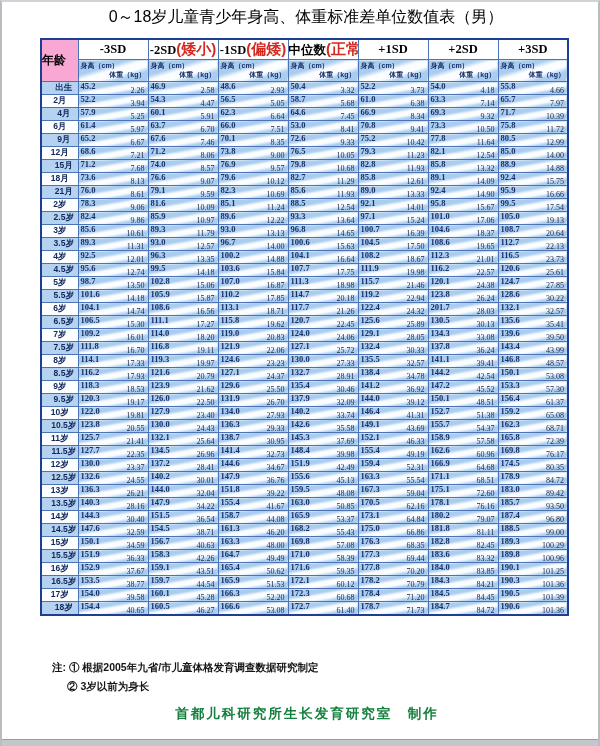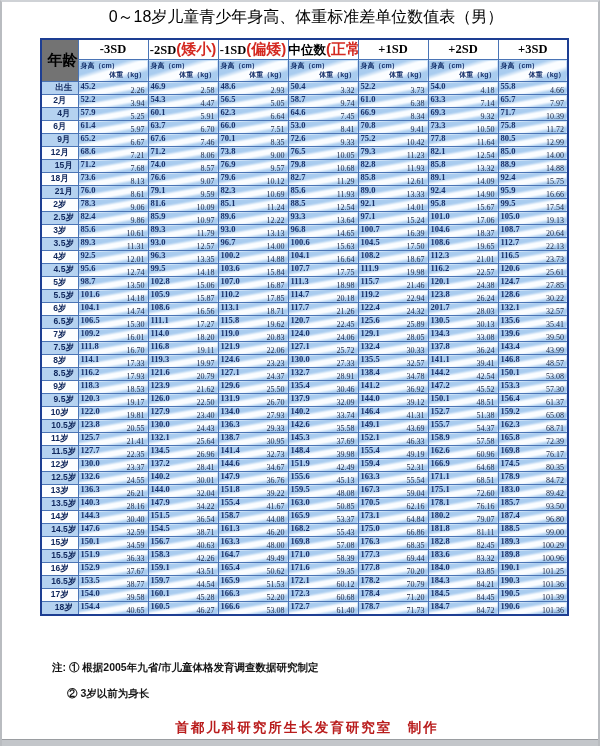--- a/index.html
+++ b/index.html
@@ -19,22 +19,22 @@
     border:2px solid #1d3e92;
   }
   table.growth th, table.growth td { border:1px solid #4a74b5; padding:0; }
   th.sd-label {
     height:15px; background:#fff; text-align:center; vertical-align:middle;
     font-family:"Liberation Serif", serif; font-weight:bold; font-size:12.5px; color:#000;
     white-space:nowrap; overflow:hidden;margin-top:36px;
   }
   th.sd-label .sub { font-family:"Liberation Sans", sans-serif; font-size:15px; color:#d42a22; font-weight:bold; }
   th.age-head {
-    width:37px; background:#737373; text-align:right; vertical-align:middle;
-    font-size:15px; font-weight:bold; color:#000;
+    width:37px; background:#f9a8d4; text-align:left; vertical-align:middle;
+    font-size:12px; font-weight:bold; color:#000;
   }
   th.diag, td.cell {
     position:relative; overflow:hidden;
     background:linear-gradient(to bottom right,
       var(--cellblue) 0%, var(--cellblue) 35%,
       #fbfdff 47%, #fbfdff 63%,
       var(--cellblue) 76%);
   }
   th.diag { height:22px; }
   th.diag .h-lab { position:absolute; top:1px; left:2px; font-size:7px; font-weight:bold; color:#16306b; }
@@ -48,22 +48,22 @@
   td.cell .hv {
     position:absolute; top:-1px; left:2px;
     font-family:"Liberation Serif", serif; font-weight:bold; font-size:8.5px; color:#1a3068;
   }
   td.cell .wv {
     position:absolute; bottom:-1px; right:3px;
     font-family:"Liberation Serif", serif; font-size:8px; color:#232c48;
   }
   .footnotes { position:absolute; left:50px; right:36px; top:659px; color:#151515; }
   .note-row { display:flex; justify-content:space-between; font-size:10.5px; font-weight:bold; }
-  .note-2 { margin-top:12px; padding-left:15px; font-size:10.5px; font-weight:bold; }
-  .credit { margin-top:18px; text-align:center; font-size:13.5px; font-weight:bold; letter-spacing:2px; color:#b91c1c; }
+  .note-2 { margin-top:5px; padding-left:15px; font-size:10.5px; font-weight:bold; }
+  .credit { margin-top:11px; text-align:center; font-size:13.5px; font-weight:bold; letter-spacing:2px; color:#15803d; }
   .bottom-strip { position:absolute; bottom:0; left:0; width:100%; height:7px; background:#c3c6ca; border-top:1px solid #9a9da1; }
 </style>
 </head>
 <body>
 
 <div class="screen" style="--cellblue: #a9ccef; --agerowblue: #b5d2f0;">
   <div class="page-title">0～18岁儿童青少年身高、体重标准差单位数值表（男）</div>
 
   <table class="growth">
     <colgroup>
@@ -159,21 +159,21 @@
           <td class="cell">
             <span class="hv">54.3</span>
             <span class="wv">4.47</span>
           </td>
           <td class="cell">
             <span class="hv">56.5</span>
             <span class="wv">5.05</span>
           </td>
           <td class="cell">
             <span class="hv">58.7</span>
-            <span class="wv">9.74</span>
+            <span class="wv">5.68</span>
           </td>
           <td class="cell">
             <span class="hv">61.0</span>
             <span class="wv">6.38</span>
           </td>
           <td class="cell">
             <span class="hv">63.3</span>
             <span class="wv">7.14</span>
           </td>
           <td class="cell">

